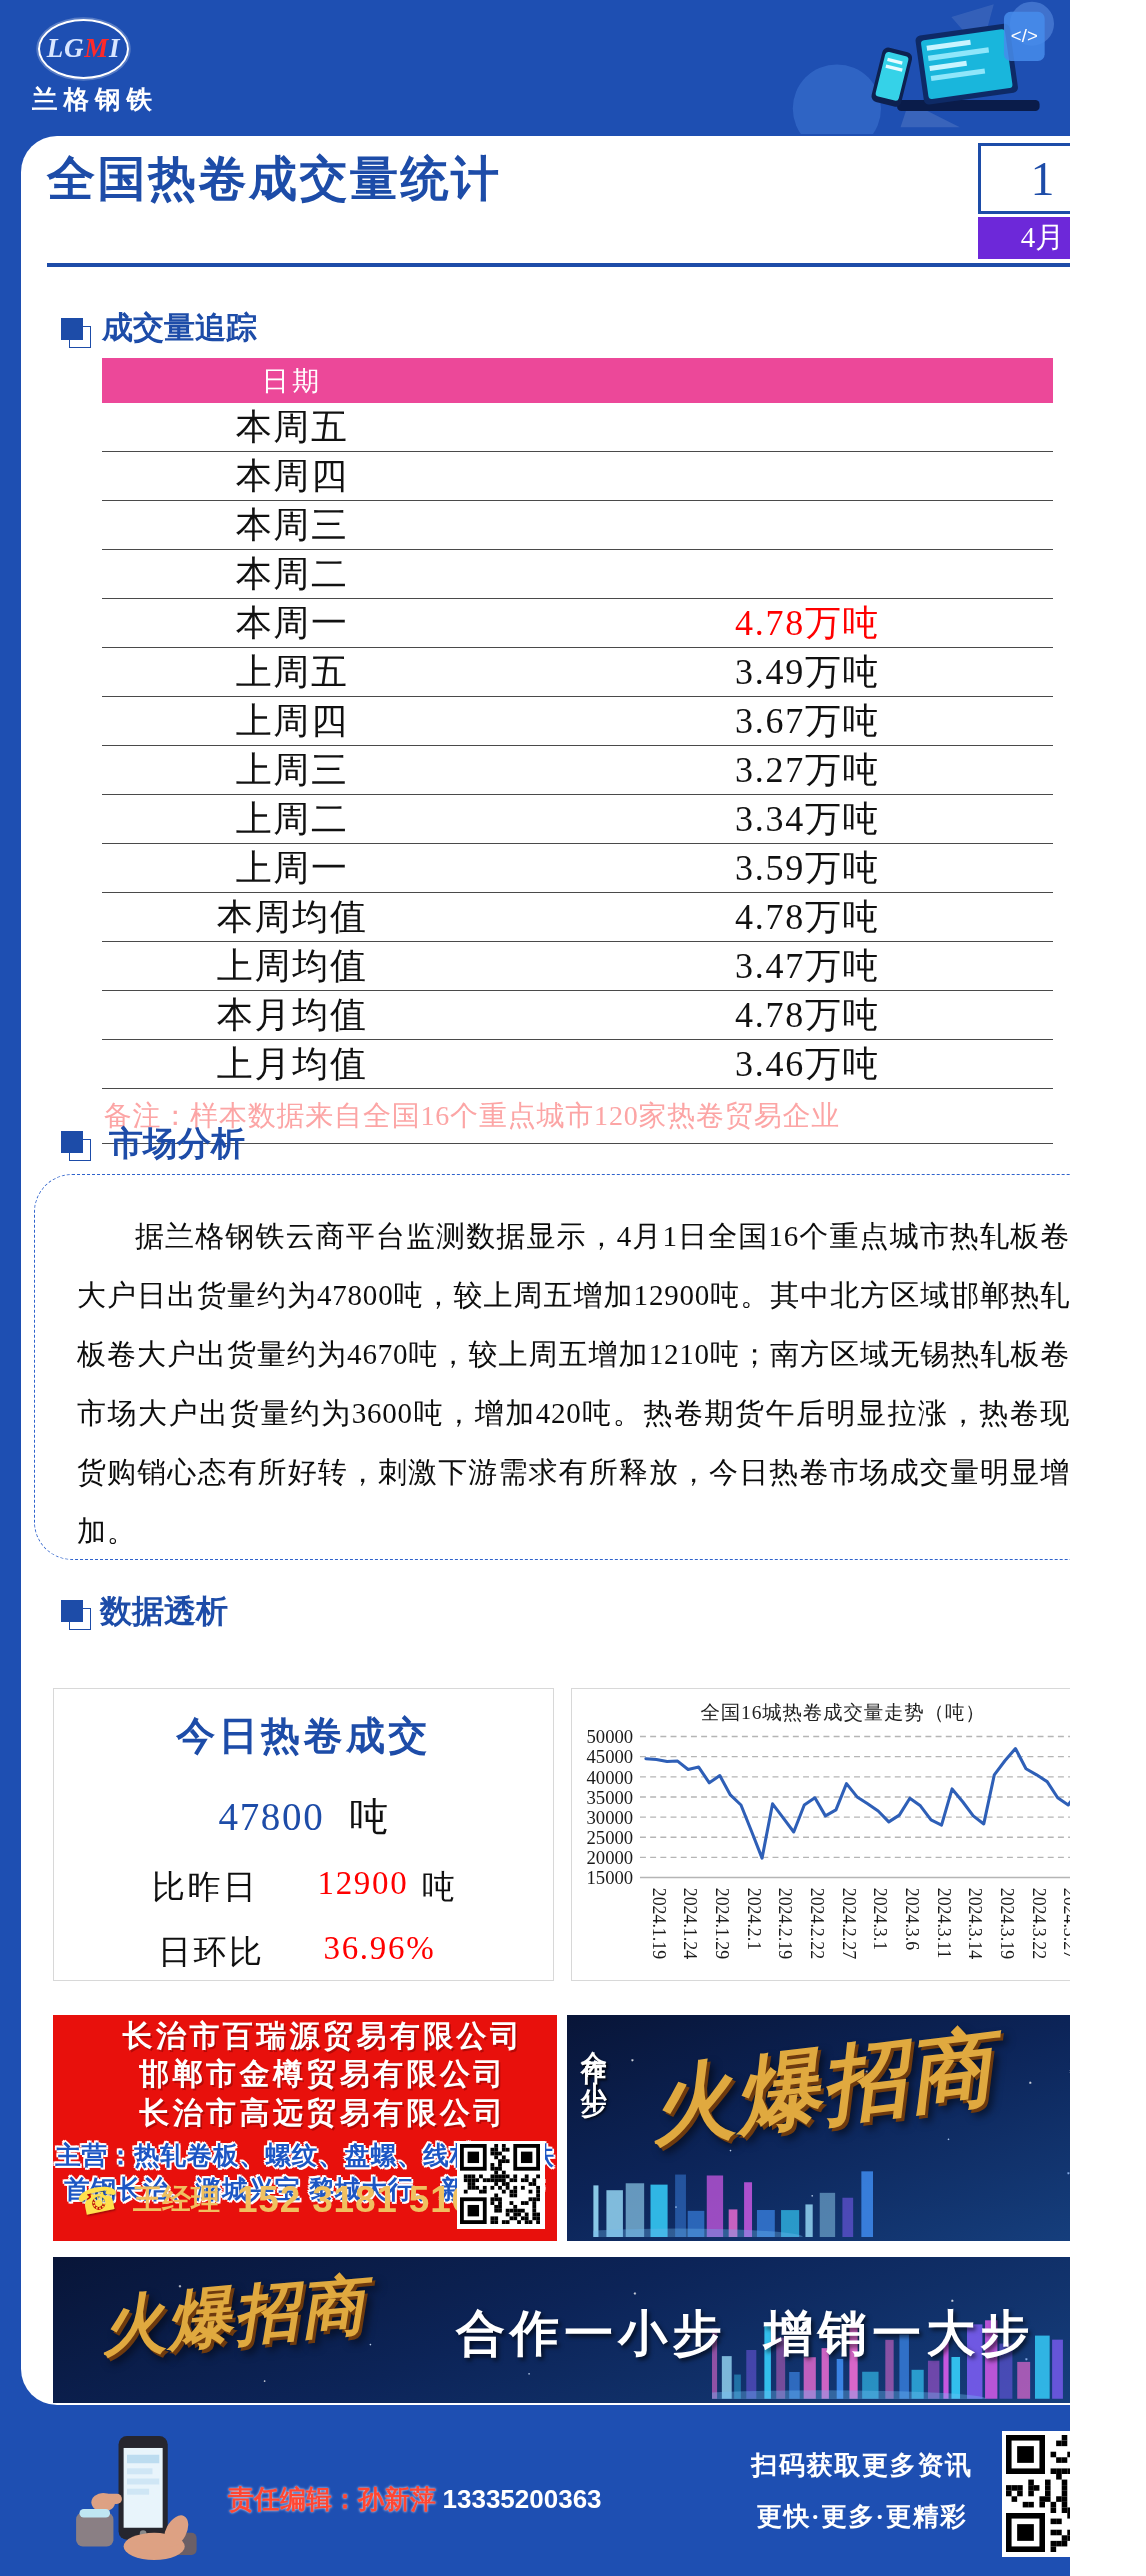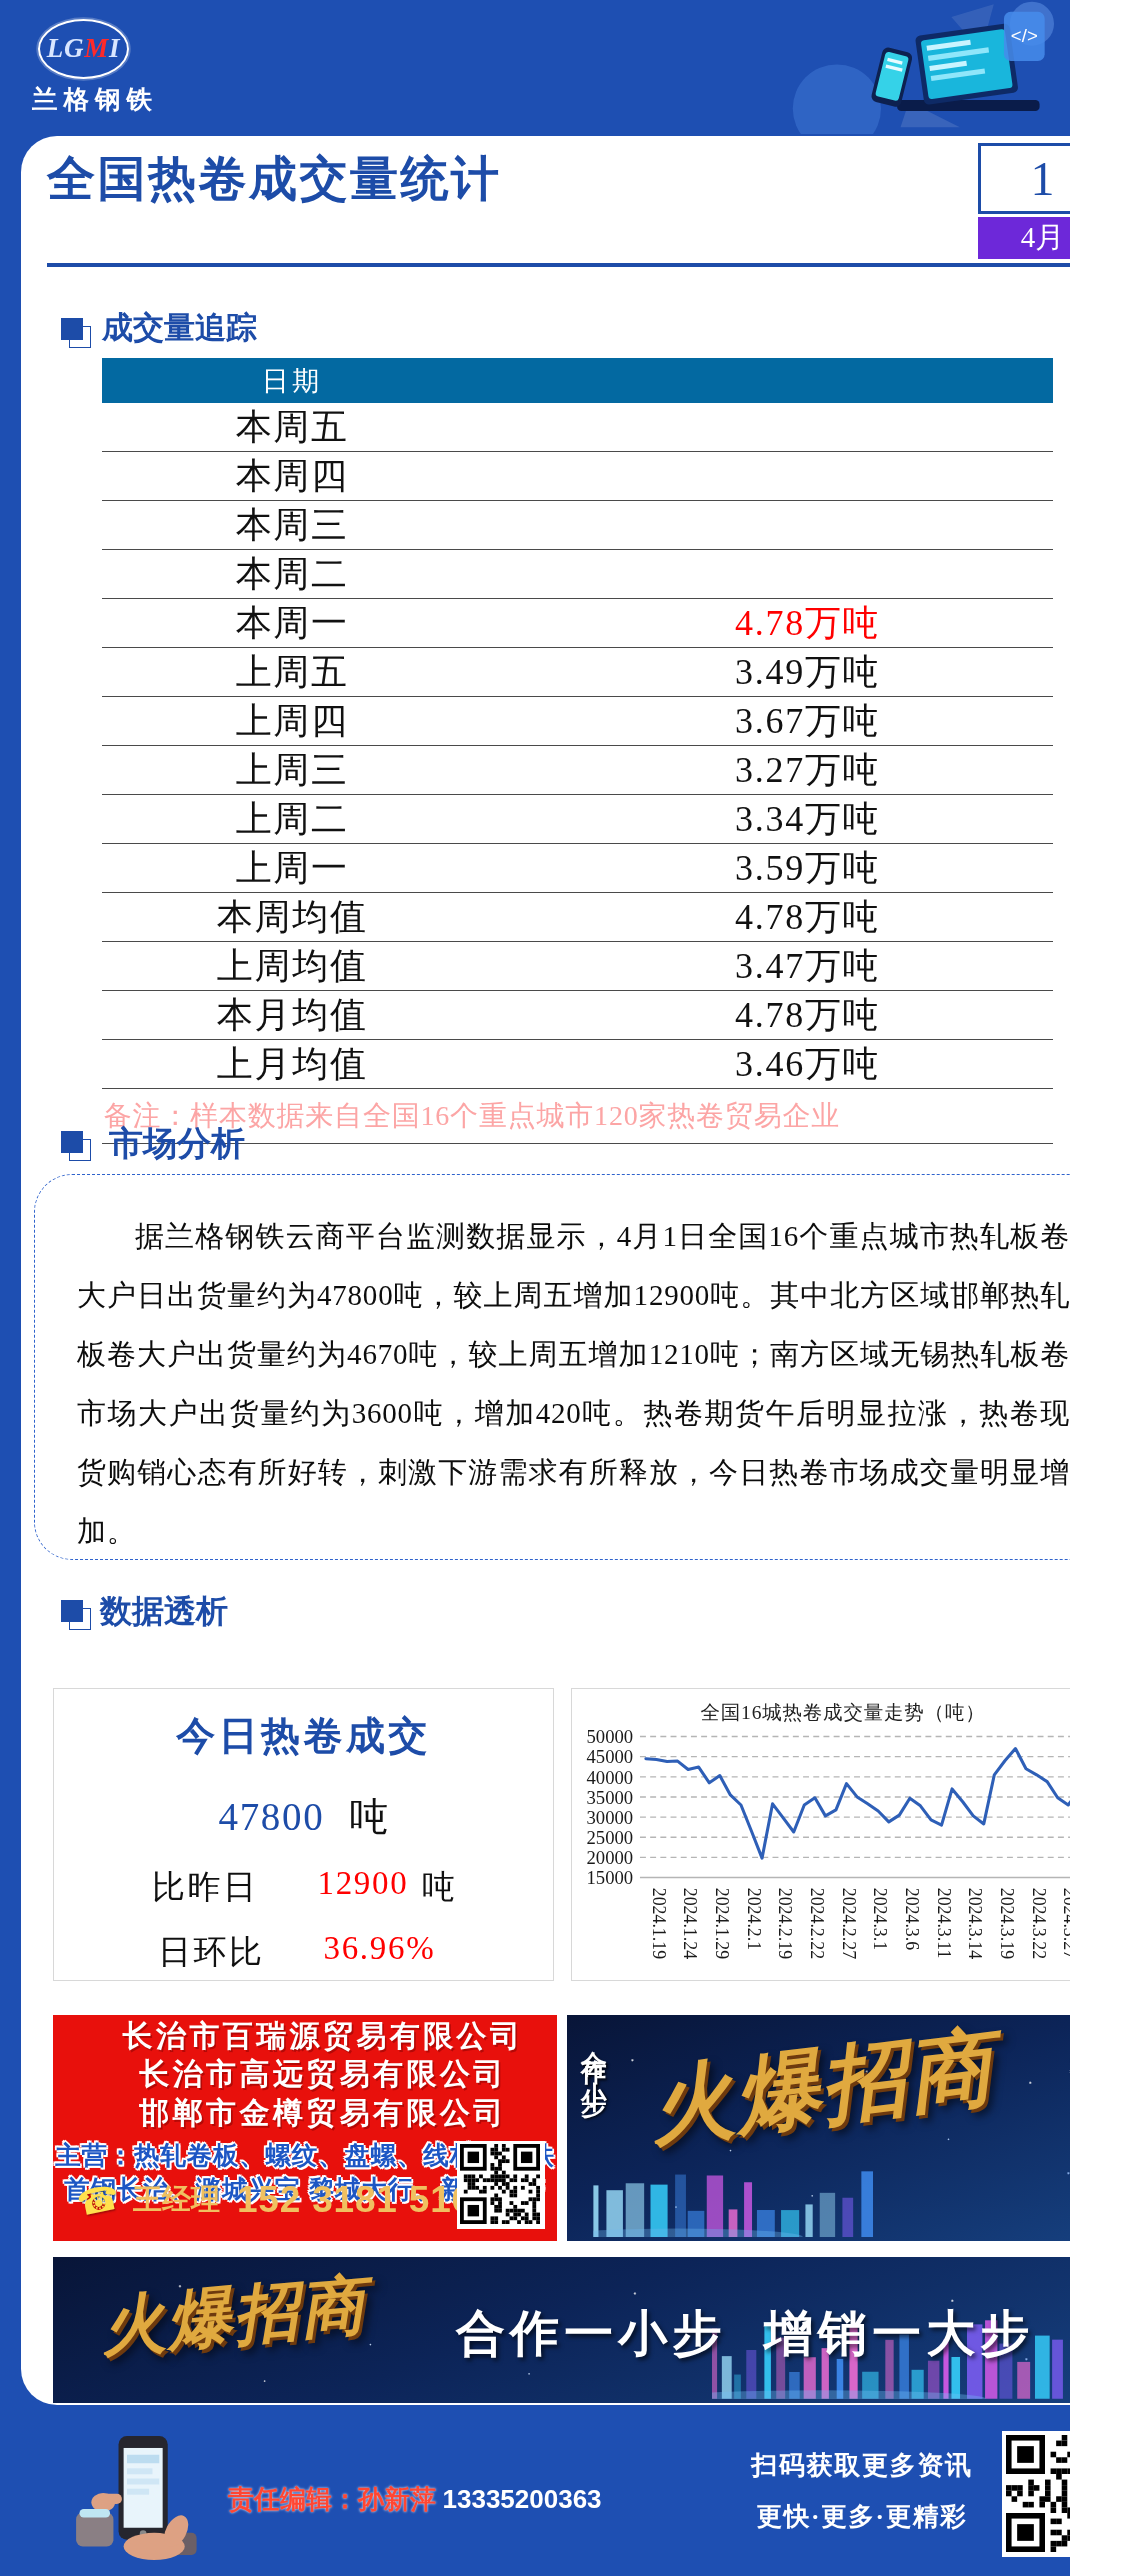--- a/index.html
+++ b/index.html
@@ -28,21 +28,21 @@
   
   .sec-marker{position:absolute;width:22px;height:22px;background:#1d4ca8;}
   .sec-marker::after{content:"";position:absolute;left:7.6px;top:7.6px;width:20.4px;height:20.4px;border:1.7px solid #1d4ca8;background:transparent;}
   .sec-label{position:absolute;color:#1d4ca8;font-weight:bold;}
   .sec1-label{left:102px;top:307px;font-size:31px;}
   .sec2-label{left:109px;top:1121px;font-size:34px;font-family:"Liberation Sans","DejaVu Sans",sans-serif;}
   .sec3-label{left:100px;top:1590px;font-size:32px;}
 
   
   .vol-table{position:absolute;left:102px;top:358px;width:951px;}
-  .thead{display:grid;grid-template-columns:40% 60%;height:45px;background:#0369a1;color:#fff;font-size:27px;}
+  .thead{display:grid;grid-template-columns:40% 60%;height:45px;background:#ec4899;color:#fff;font-size:27px;}
   .thead div{display:flex;align-items:center;justify-content:center;letter-spacing:3.4px;}
   .trow{display:grid;grid-template-columns:40% 60%;height:48px;border-bottom:1.7px solid #4a4a4a;font-size:36px;color:#111;gap:40px;}
   .trow div{display:flex;align-items:center;justify-content:center;letter-spacing:1.7px;}
   .trow .red{color:#ff0000;}
   .tnote{font-size:28px;color:#fca5a5;padding:7.6px 0 8.5px 1.7px;border-bottom:1.7px solid #4a4a4a;letter-spacing:0.8px;}
 
   
   .analysis-box{position:absolute;left:34px;top:1174px;width:1079px;height:386px;border:1.7px dashed #2f63cc;border-radius:38px;box-sizing:border-box;overflow:hidden;}
   .analysis-text{margin:32px 42px 0 42px;font-size:29px;line-height:59px;color:#0d0d0d;text-indent:2em;text-align:justify;letter-spacing:0.8px;}
 
@@ -278,22 +278,22 @@
           <text transform="translate(467.9,188) rotate(90)" font-size="21" fill="#1a1a1a">2024.3.14</text>
           <text transform="translate(505.1,188) rotate(90)" font-size="21" fill="#1a1a1a">2024.3.19</text>
           <text transform="translate(542.4,188) rotate(90)" font-size="21" fill="#1a1a1a">2024.3.22</text>
           <text transform="translate(579.7,188) rotate(90)" font-size="21" fill="#1a1a1a">2024.3.27</text>
           <text transform="translate(617.0,188) rotate(90)" font-size="21" fill="#1a1a1a">2024.4.1</text>
         </svg></div>
   </div>
 
   <div class="ad-red">
     <div class="company-line">长治市百瑞源贸易有限公司</div>
+    <div class="company-line">邯郸市金樽贸易有限公司</div>
     <div class="company-line">长治市高远贸易有限公司</div>
-    <div class="company-line">邯郸市金樽贸易有限公司</div>
     <div class="biz-line" style="margin-top:6.8px;">主营：热轧卷板、螺纹、盘螺、线材、天铁</div>
     <div class="biz-line">首钢长治、潞城兴宝 黎城大行、新兴铸管</div>
     <div class="phone-row">
       <span class="phone-icon">☎</span>
       <span class="contact-name">王经理</span>
       <span class="contact-phone">152 3181 5168</span>
     </div>
     <div class="ad-qr">
         <svg width="80" height="80" style="background:#fff;display:block" viewBox="0 0 94 94">
           <rect x="0" y="0" width="31.333333333333336" height="31.333333333333336" fill="#000"></rect>

